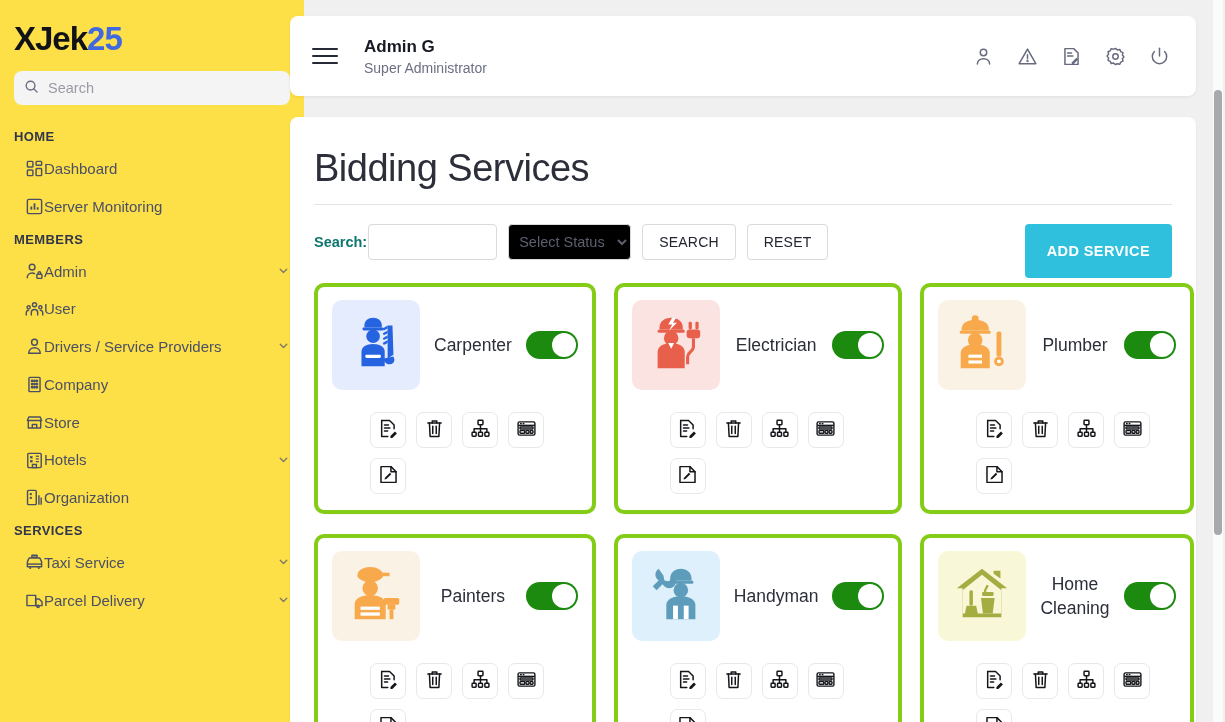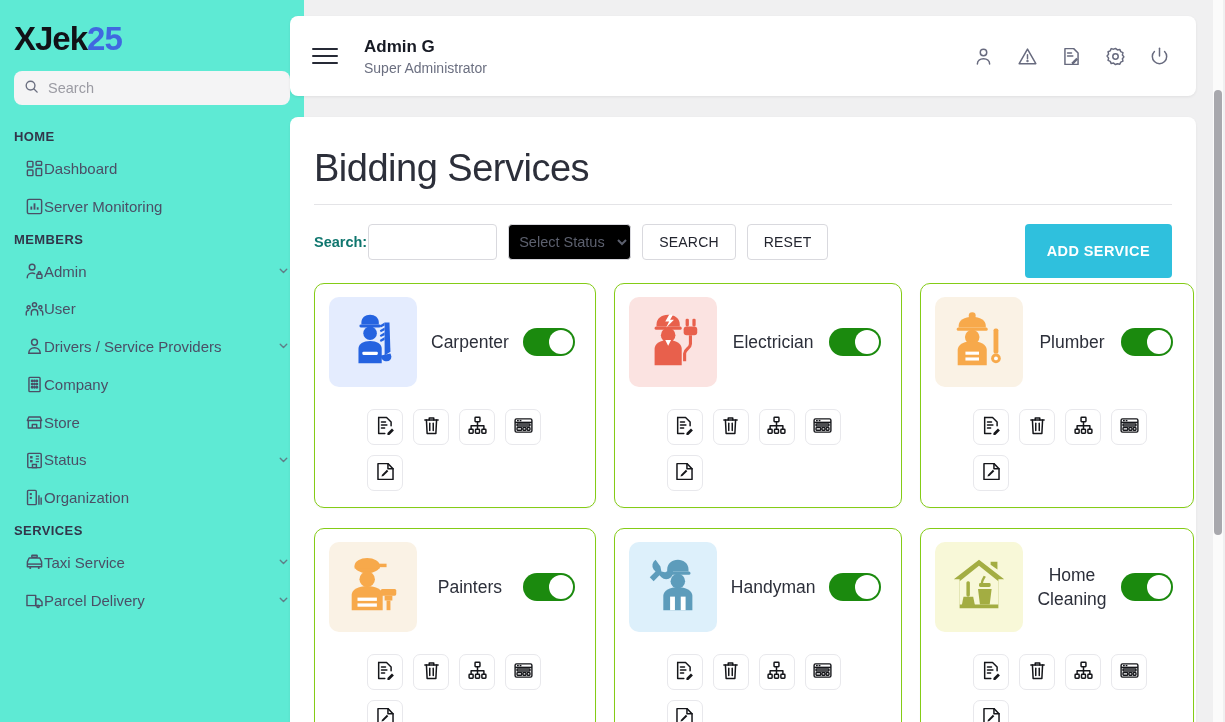--- a/index.html
+++ b/index.html
@@ -8,21 +8,21 @@
     overflow: hidden;
     background: #f0f0f1;
     font-family: "Liberation Sans", sans-serif;
     -webkit-font-smoothing: antialiased;
   }
 
   
   #sidebar {
     position: absolute; left: 0; top: 0;
     width: 304px; height: 722px;
-    background: #5eead4;
+    background: #fde047;
     overflow: hidden;
   }
   .logo-wrap {
     padding: 22px 0 16px 14px;
     font-size: 33px; font-weight: 800; letter-spacing: -1px;
     line-height: 1;
   }
   .logo-x { color: #111217; }
   .logo-n { color: #4068e0; }
 
@@ -126,23 +126,23 @@
 
   
   .grid {
     display: grid;
     grid-template-columns: repeat(3, 1fr);
     gap: 20px 18px;
     margin-top: 23px;
   }
   .card {
     background: #fff;
-    border: 1px solid #84cc16;
+    border: 4px solid #84cc16;
     border-radius: 10px;
-    padding: 13px 20px 16px 14px;
+    padding: 13px 14px 16px 14px;
     box-shadow: 0 1px 2px rgba(0,0,0,.035);
   }
   .card-head { display: flex; align-items: center; gap: 12px; }
   .svc-icon-box {
     width: 88px; height: 90px;
     border-radius: 10px;
     flex: 0 0 88px;
     display: flex; align-items: center; justify-content: center;
   }
   .svc-name {
@@ -306,21 +306,21 @@
           <svg width="19" height="19" viewBox="0 0 24 24" fill="none" stroke="#4b4f66" stroke-width="1.8">
             <rect x="3.5" y="3" width="17" height="18" rx="1.4"></rect>
             <rect x="6.4" y="6.4" width="3.2" height="3" fill="#4b4f66" stroke="none"></rect>
             <rect x="6.4" y="11.4" width="3.2" height="3" fill="#4b4f66" stroke="none"></rect>
             <line x1="13.6" y1="6.6" x2="17.6" y2="6.6" stroke-width="1.6"></line>
             <line x1="13.6" y1="10" x2="17.6" y2="10" stroke-width="1.6"></line>
             <line x1="13.6" y1="13.4" x2="17.6" y2="13.4" stroke-width="1.6"></line>
             <rect x="9.4" y="17" width="5" height="4" fill="none"></rect>
           </svg>
         </span>
-        <span class="si-label">Status</span>
+        <span class="si-label">Hotels</span>
         <span class="si-chev"><svg width="13" height="13" viewBox="0 0 24 24" fill="none" stroke="#5f6375" stroke-width="2.6" stroke-linecap="round" stroke-linejoin="round">
             <polyline points="6 9.5 12 15.5 18 9.5"></polyline>
           </svg></span>
       </div>
       <div class="side-item">
         <span class="si-icon">
           <svg width="19" height="19" viewBox="0 0 24 24" fill="none" stroke="#4b4f66" stroke-width="1.8">
             <rect x="3.2" y="3" width="11" height="18" rx="1.2"></rect>
             <rect x="6" y="6.4" width="2.6" height="2.6" fill="#4b4f66" stroke="none"></rect>
             <rect x="6" y="11.2" width="2.6" height="2.6" fill="#4b4f66" stroke="none"></rect>

